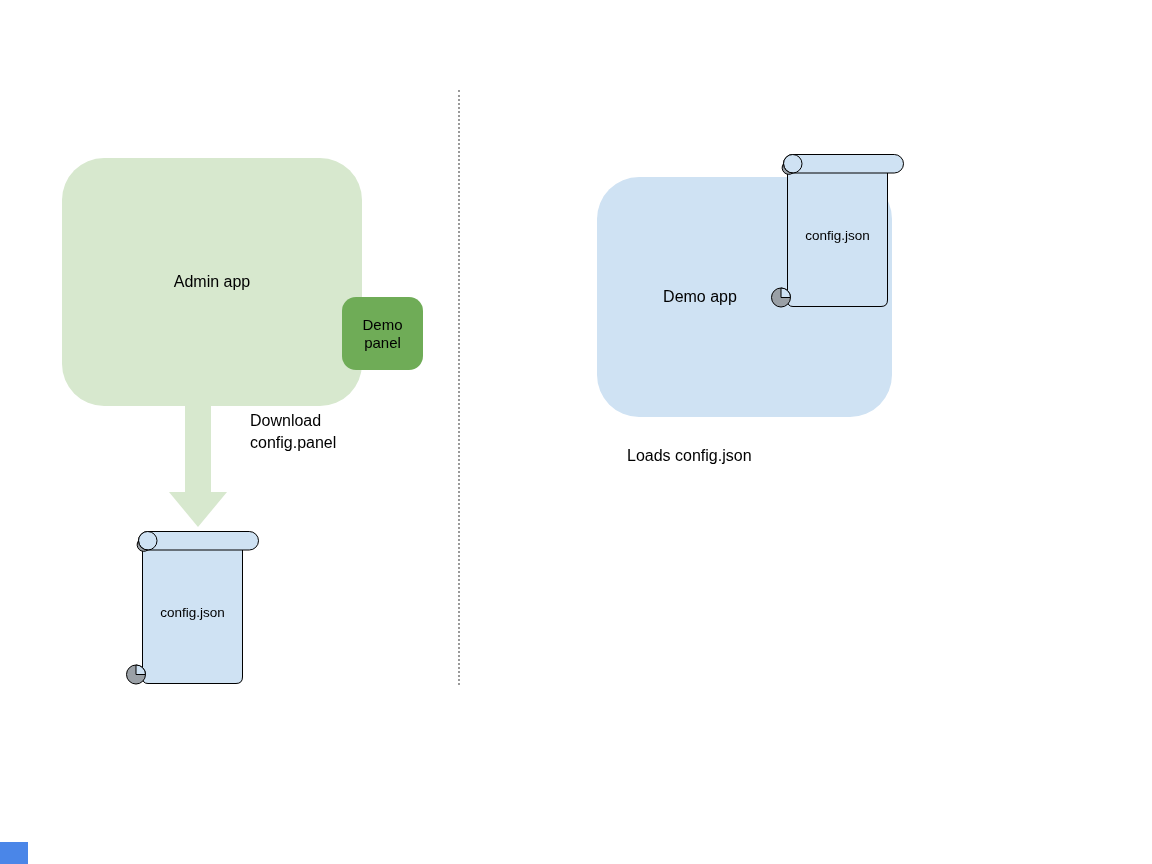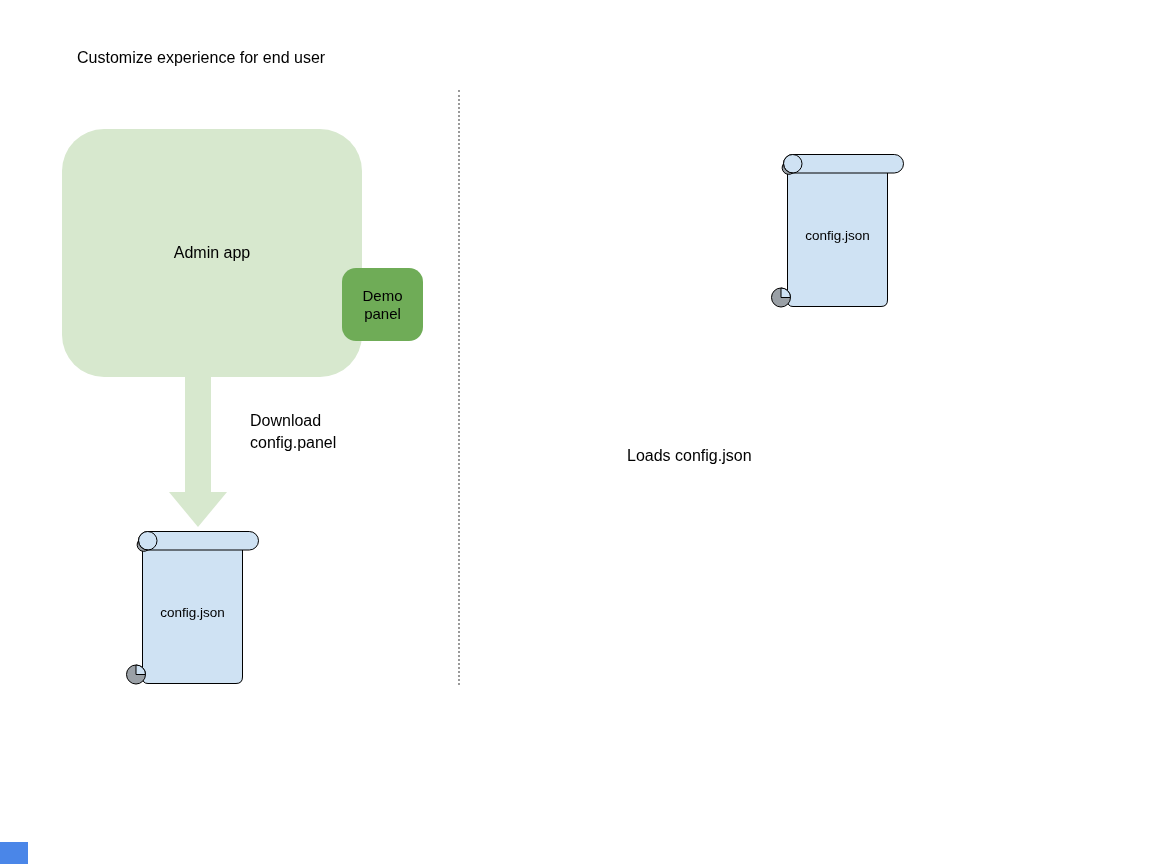--- a/index.html
+++ b/index.html
@@ -10,21 +10,21 @@
   }
   .section-title { position:absolute; font-size:16px; line-height:19px; white-space:nowrap; }
   #title-left  { left:77px;  top:48px; }
   #title-right { left:604px; top:48px; }
 
   .divider {
     position:absolute; left:458px; top:90px; height:595px; width:0;
     border-left:2px dotted var(--divider_gray,#9a9a9a);
   }
 
-  .app-box { position:absolute; border-radius:42px; }
+  .app-box { position:absolute; border-radius:42px;margin-top:29px; }
   #admin-app { left:62px;  top:129px; width:300px; height:248px; background:var(--light_green,#d7e8ce); }
   #demo-app  { left:597px; top:148px; width:295px; height:240px; background:var(--light_blue,#cfe2f3); }
 
   .app-label {
     position:absolute; display:flex; align-items:center; justify-content:center;
     font-size:16px;
   }
   #admin-app .app-label { left:0; top:0; width:100%; height:100%; }
   #demo-app  .app-label { left:0; top:0; width:206px; height:100%; }
 
@@ -59,21 +59,20 @@
   #corner-marker {
     position:absolute; left:0; top:842px; width:28px; height:22px;
     background:var(--corner_blue,#4a86e8);
   }
 </style>
 </head>
 <body>
 
 <div class="canvas">
 
-  <div class="section-title" id="title-left">Customize experience for end user</div>
 
   <div class="divider"></div>
 
   <div class="app-box" id="admin-app">
     <div class="app-label">Admin app</div>
     <div class="panel">
       <div class="panel-label">Demo panel</div>
     </div>
   </div>
 
@@ -89,20 +88,23 @@
       <path class="sc-body" d="M16.5,9.5 H116.5 V146 Q116.5,152.5 110,152.5 H22 Q16.5,152.5 16.5,146.5 Z"></path>
       <circle class="sc-curl" cx="10" cy="143.5" r="9.5"></circle>
       <path class="sc-wedge" d="M10,143.5 V134 A9.5,9.5 0 0 1 19.5,143.5 Z"></path>
       <rect class="sc-bar" x="12.5" y="0.5" width="120" height="18.5" rx="9.25"></rect>
       <circle class="sc-cap" cx="21.75" cy="9.75" r="9.25"></circle>
       <path class="sc-crescent" d="M12.5,9.75 A9.25,9.25 0 0 0 21.75,19 A6.6,6.6 0 0 1 12.5,9.75 Z"></path>
     </svg>
     <div class="file-label">config.json</div>
   </div>
 
+  <div class="app-box" id="demo-app">
+    <div class="app-label">Demo app</div>
+  </div>
 
   <div class="scroll" id="scroll-right">
     <svg width="134" height="154" viewBox="0 0 134 154">
       <path class="sc-body" d="M16.5,9.5 H116.5 V146 Q116.5,152.5 110,152.5 H22 Q16.5,152.5 16.5,146.5 Z"></path>
       <circle class="sc-curl" cx="10" cy="143.5" r="9.5"></circle>
       <path class="sc-wedge" d="M10,143.5 V134 A9.5,9.5 0 0 1 19.5,143.5 Z"></path>
       <rect class="sc-bar" x="12.5" y="0.5" width="120" height="18.5" rx="9.25"></rect>
       <circle class="sc-cap" cx="21.75" cy="9.75" r="9.25"></circle>
       <path class="sc-crescent" d="M12.5,9.75 A9.25,9.25 0 0 0 21.75,19 A6.6,6.6 0 0 1 12.5,9.75 Z"></path>
     </svg>

